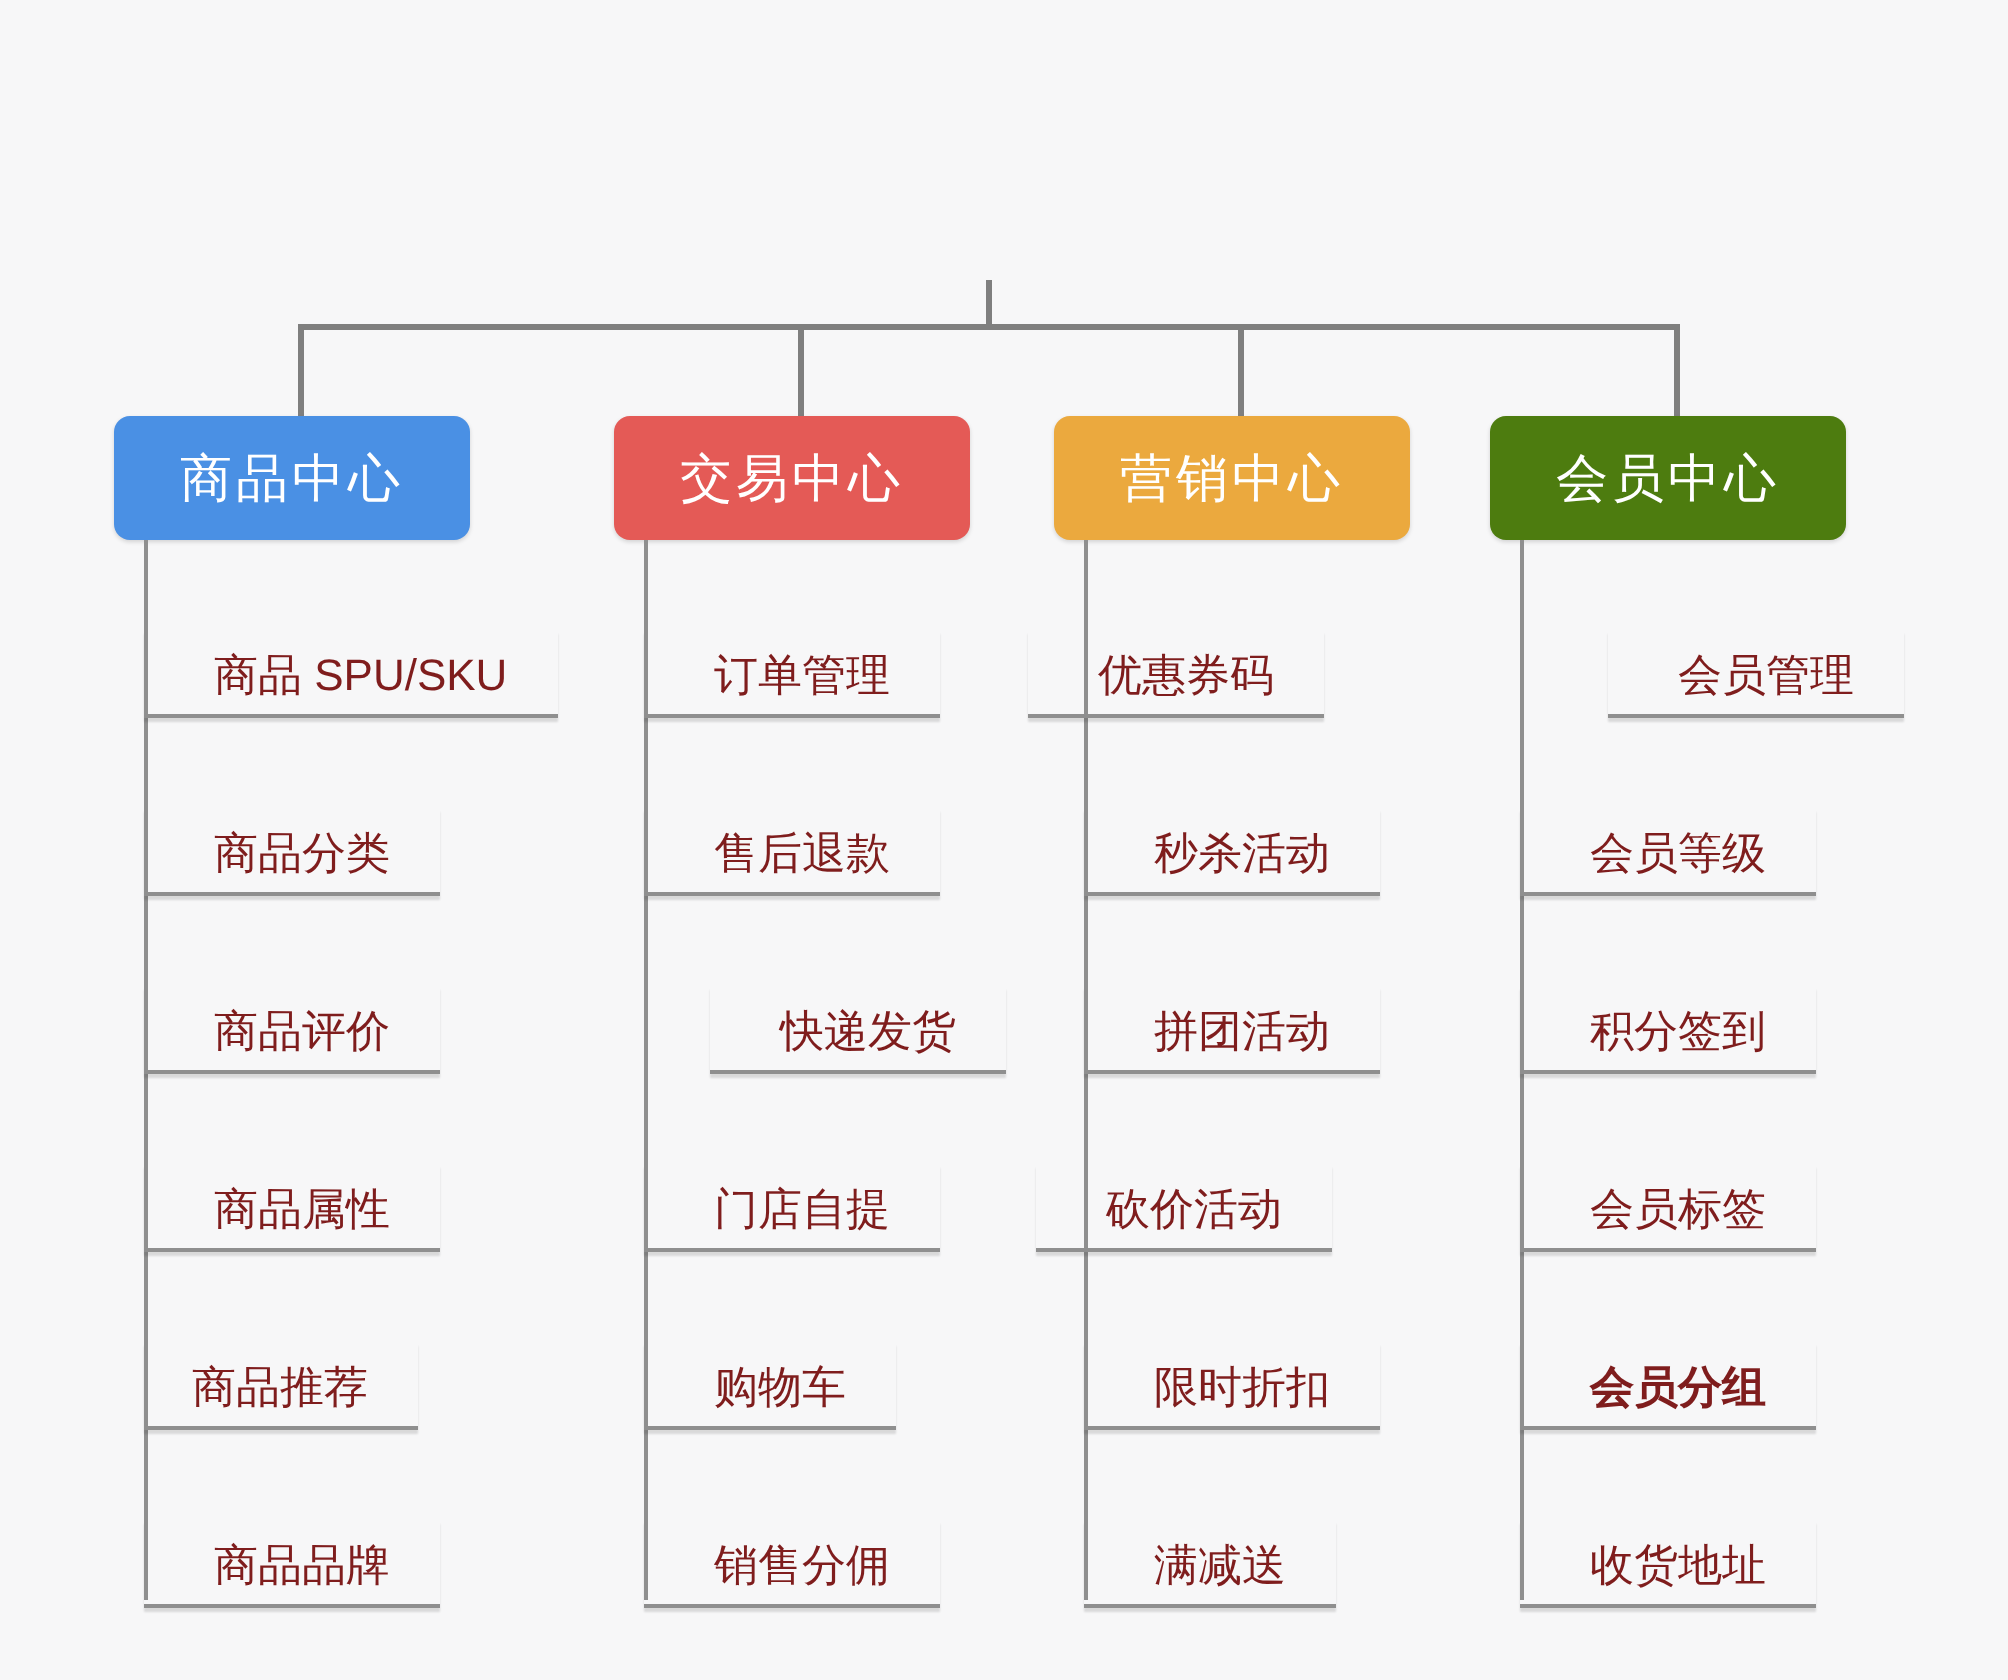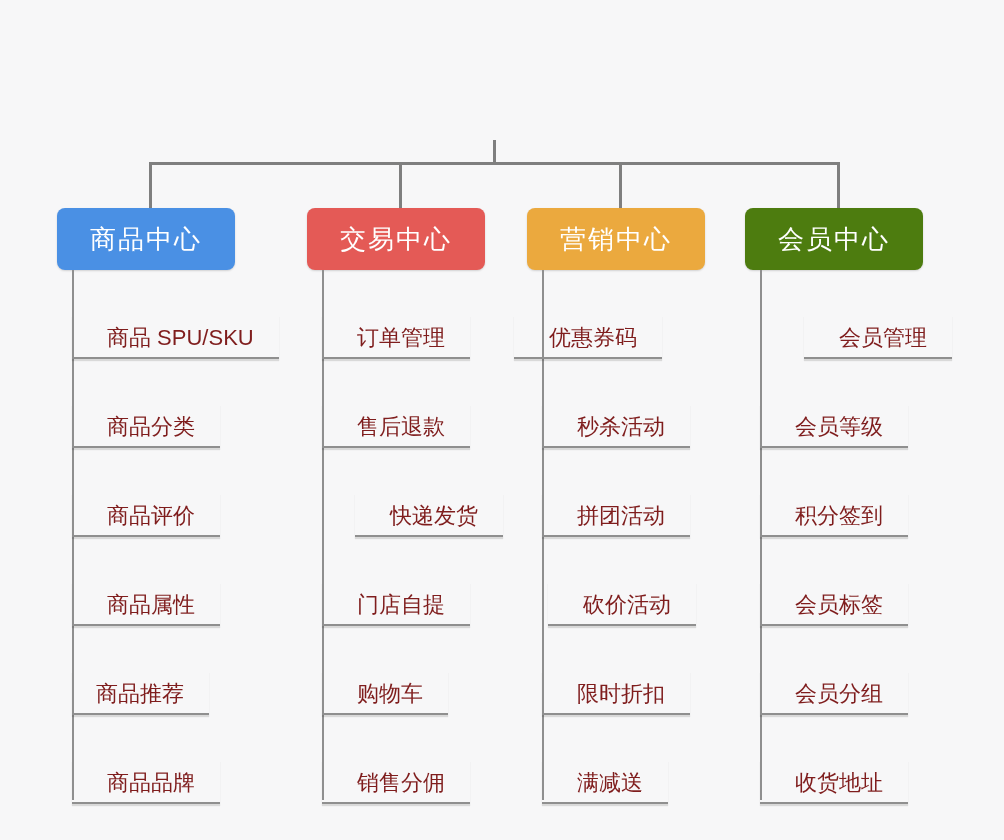--- a/index.html
+++ b/index.html
@@ -100,26 +100,26 @@
       <div class="leaf" style="left: 322px; top: 493px; margin-left: 33px;">快递发货</div>
       <div class="leaf" style="left: 322px; top: 582px;">门店自提</div>
       <div class="leaf" style="left: 322px; top: 671px;">购物车</div>
       <div class="leaf" style="left: 322px; top: 760px;">销售分佣</div>
       <div class="cline" style="left: 619px; top: 163px; width: 3px; height: 45px;"></div>
       <div class="branch-box" style="left: 527px; background: rgb(235, 169, 62);">营销中心</div>
       <div class="cline" style="left: 542px; top: 270px; width: 2px; height: 530px; background: rgb(143, 143, 143);"></div>
       <div class="leaf" style="left: 514px; top: 315px;">优惠券码</div>
       <div class="leaf" style="left: 542px; top: 404px;">秒杀活动</div>
       <div class="leaf" style="left: 542px; top: 493px;">拼团活动</div>
-      <div class="leaf" style="left: 548px; top: 582px; padding-left: 35px;">砍价活动</div>
+      <div class="leaf" style="left: 518px; top: 582px; padding-left: 35px;">砍价活动</div>
       <div class="leaf" style="left: 542px; top: 671px;">限时折扣</div>
       <div class="leaf" style="left: 542px; top: 760px;">满减送</div>
       <div class="cline" style="left: 837px; top: 163px; width: 3px; height: 45px;"></div>
       <div class="branch-box" style="left: 745px; background: #4d7c0f;">会员中心</div>
       <div class="cline" style="left: 760px; top: 270px; width: 2px; height: 530px; background: rgb(143, 143, 143);"></div>
       <div class="leaf" style="left: 804px; top: 315px;">会员管理</div>
       <div class="leaf" style="left: 760px; top: 404px;">会员等级</div>
       <div class="leaf" style="left: 760px; top: 493px;">积分签到</div>
       <div class="leaf" style="left: 760px; top: 582px;">会员标签</div>
-      <div class="leaf" style="left: 760px; top: 671px;">会员分组</div>
+      <div class="leaf" style="left: 760px; top: 671px; font-weight: bold;">会员分组</div>
       <div class="leaf" style="left: 760px; top: 760px;">收货地址</div>
     </div>
 </div>
 
 </body></html>

